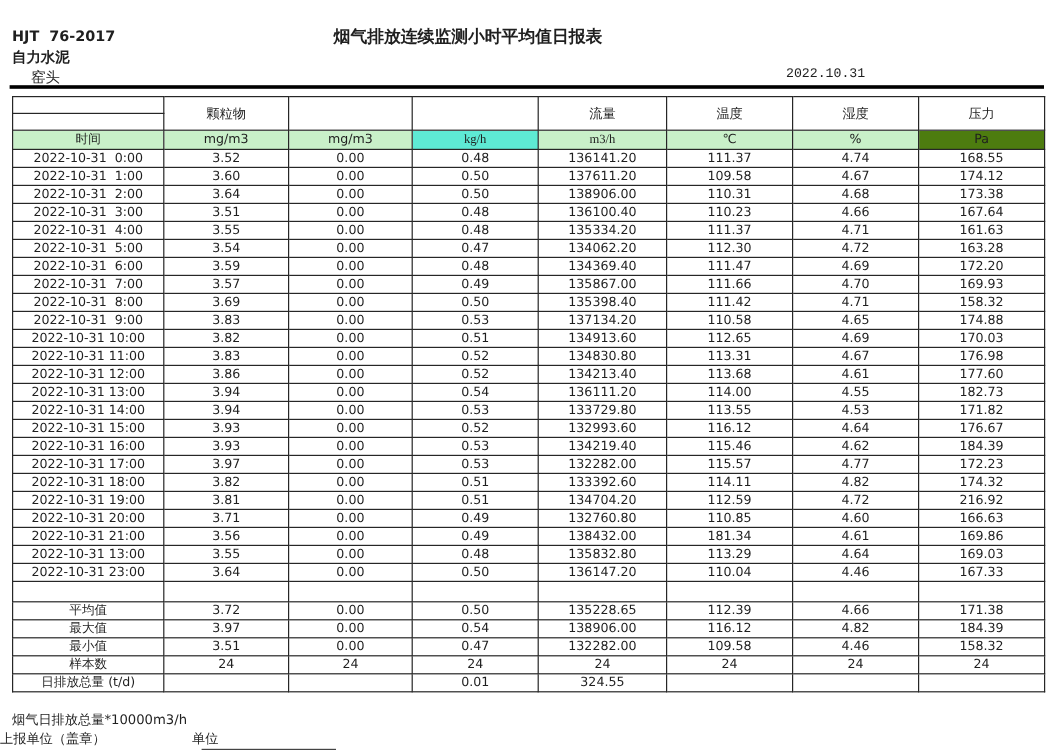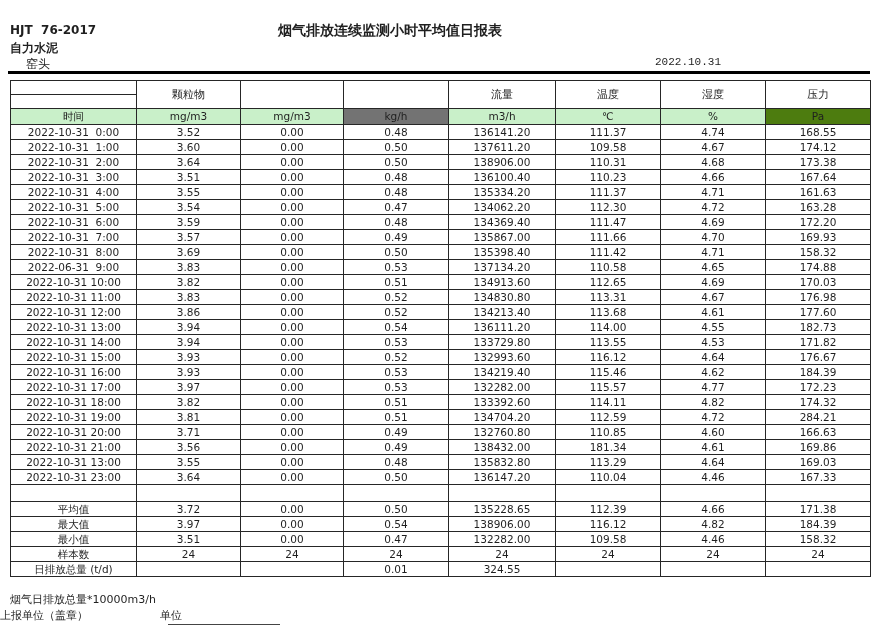--- a/index.html
+++ b/index.html
@@ -107,22 +107,22 @@
         <td rowspan="2">湿度</td>
         <td rowspan="2">压力</td>
       </tr>
       <tr class="gh rowB">
         <td class="c0"></td>
       </tr>
       <tr class="units">
         <td style="background: rgb(201, 240, 201);">时间</td>
         <td style="background: rgb(201, 240, 201);">mg/m3</td>
         <td style="background: rgb(201, 240, 201);">mg/m3</td>
-        <td style="background: #737373;">kg/h</td>
-        <td style="background: rgb(201, 240, 201);">m3/h</td>
+        <td style="background: #5eead4; font-family: Liberation Serif, serif;">kg/h</td>
+        <td style="background: rgb(201, 240, 201); font-family: Liberation Serif, serif;">m3/h</td>
         <td style="background: rgb(201, 240, 201);">℃</td>
         <td style="background: rgb(201, 240, 201);">%</td>
         <td style="background: #4d7c0f;">Pa</td>
       </tr>
     </thead>
     <tbody id="data-body">
         <tr>
           <td>2022-10-31  0:00</td>
           <td>3.52</td>
           <td>0.00</td>
@@ -206,21 +206,21 @@
           <td>2022-10-31  8:00</td>
           <td>3.69</td>
           <td>0.00</td>
           <td>0.50</td>
           <td>135398.40</td>
           <td>111.42</td>
           <td>4.71</td>
           <td>158.32</td>
         </tr>
         <tr>
-          <td>2022-06-31  9:00</td>
+          <td>2022-10-31  9:00</td>
           <td>3.83</td>
           <td>0.00</td>
           <td>0.53</td>
           <td>137134.20</td>
           <td>110.58</td>
           <td>4.65</td>
           <td>174.88</td>
         </tr>
         <tr>
           <td>2022-10-31 10:00</td>
@@ -313,21 +313,21 @@
           <td>174.32</td>
         </tr>
         <tr>
           <td>2022-10-31 19:00</td>
           <td>3.81</td>
           <td>0.00</td>
           <td>0.51</td>
           <td>134704.20</td>
           <td>112.59</td>
           <td>4.72</td>
-          <td>284.21</td>
+          <td>216.92</td>
         </tr>
         <tr>
           <td>2022-10-31 20:00</td>
           <td>3.71</td>
           <td>0.00</td>
           <td>0.49</td>
           <td>132760.80</td>
           <td>110.85</td>
           <td>4.60</td>
           <td>166.63</td>

